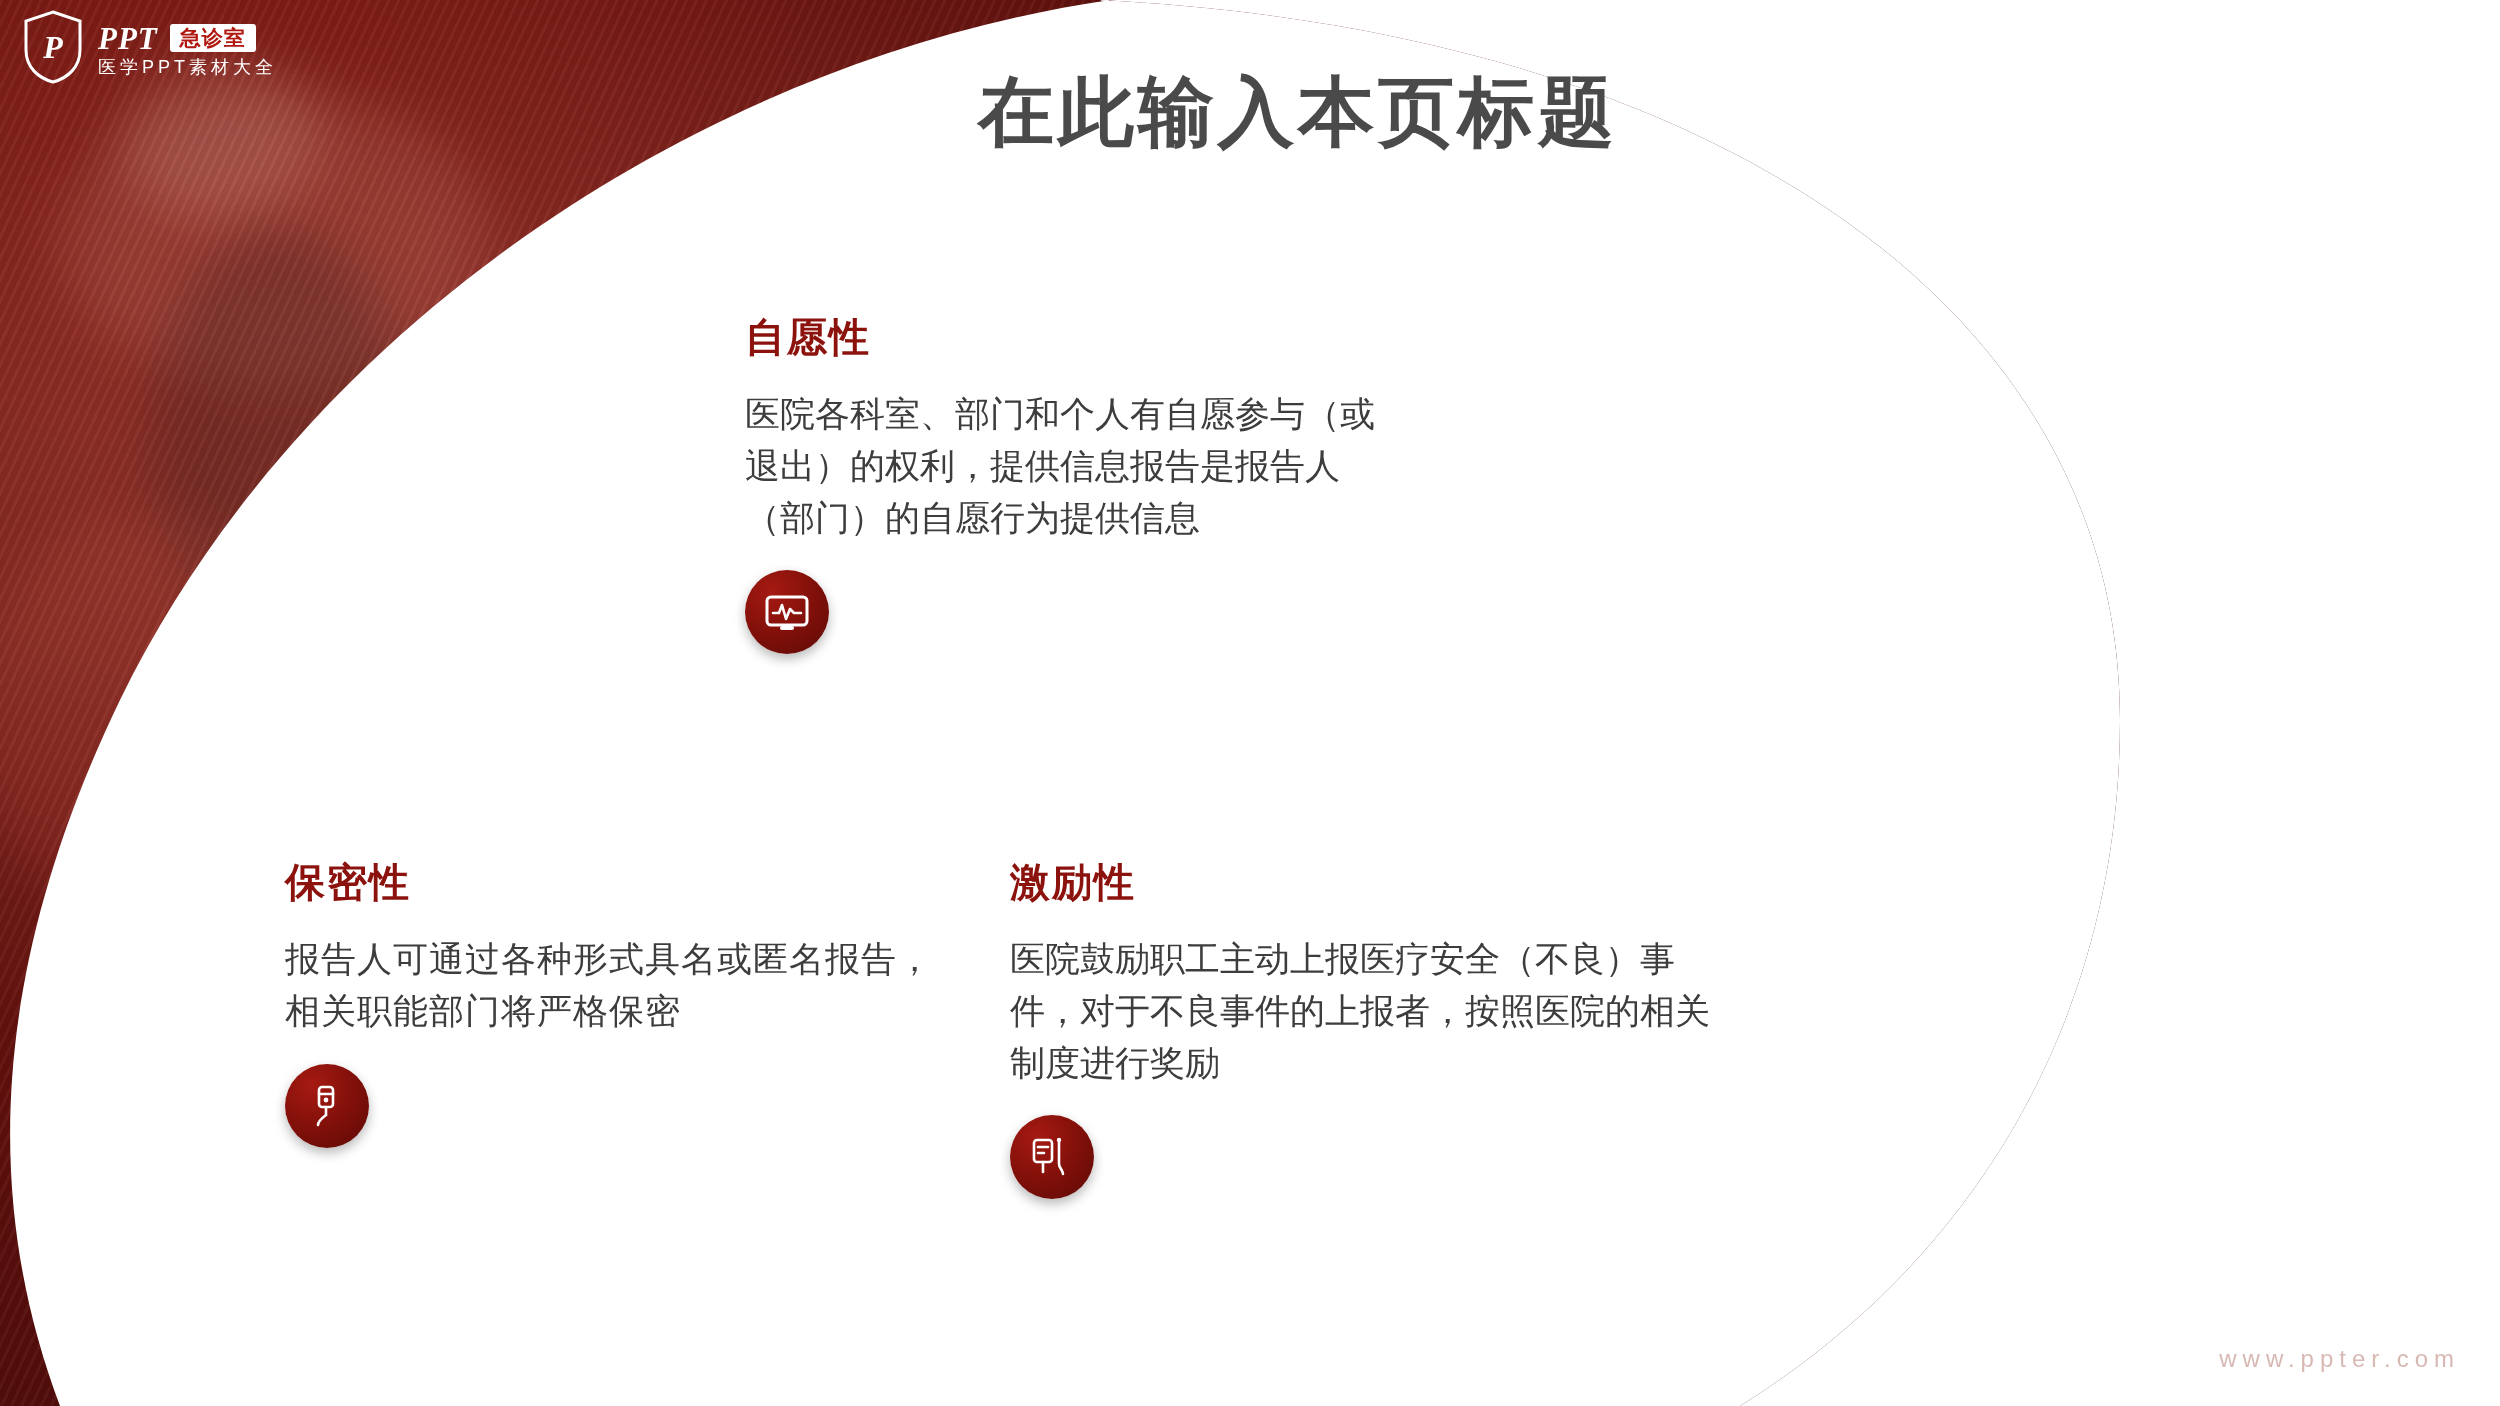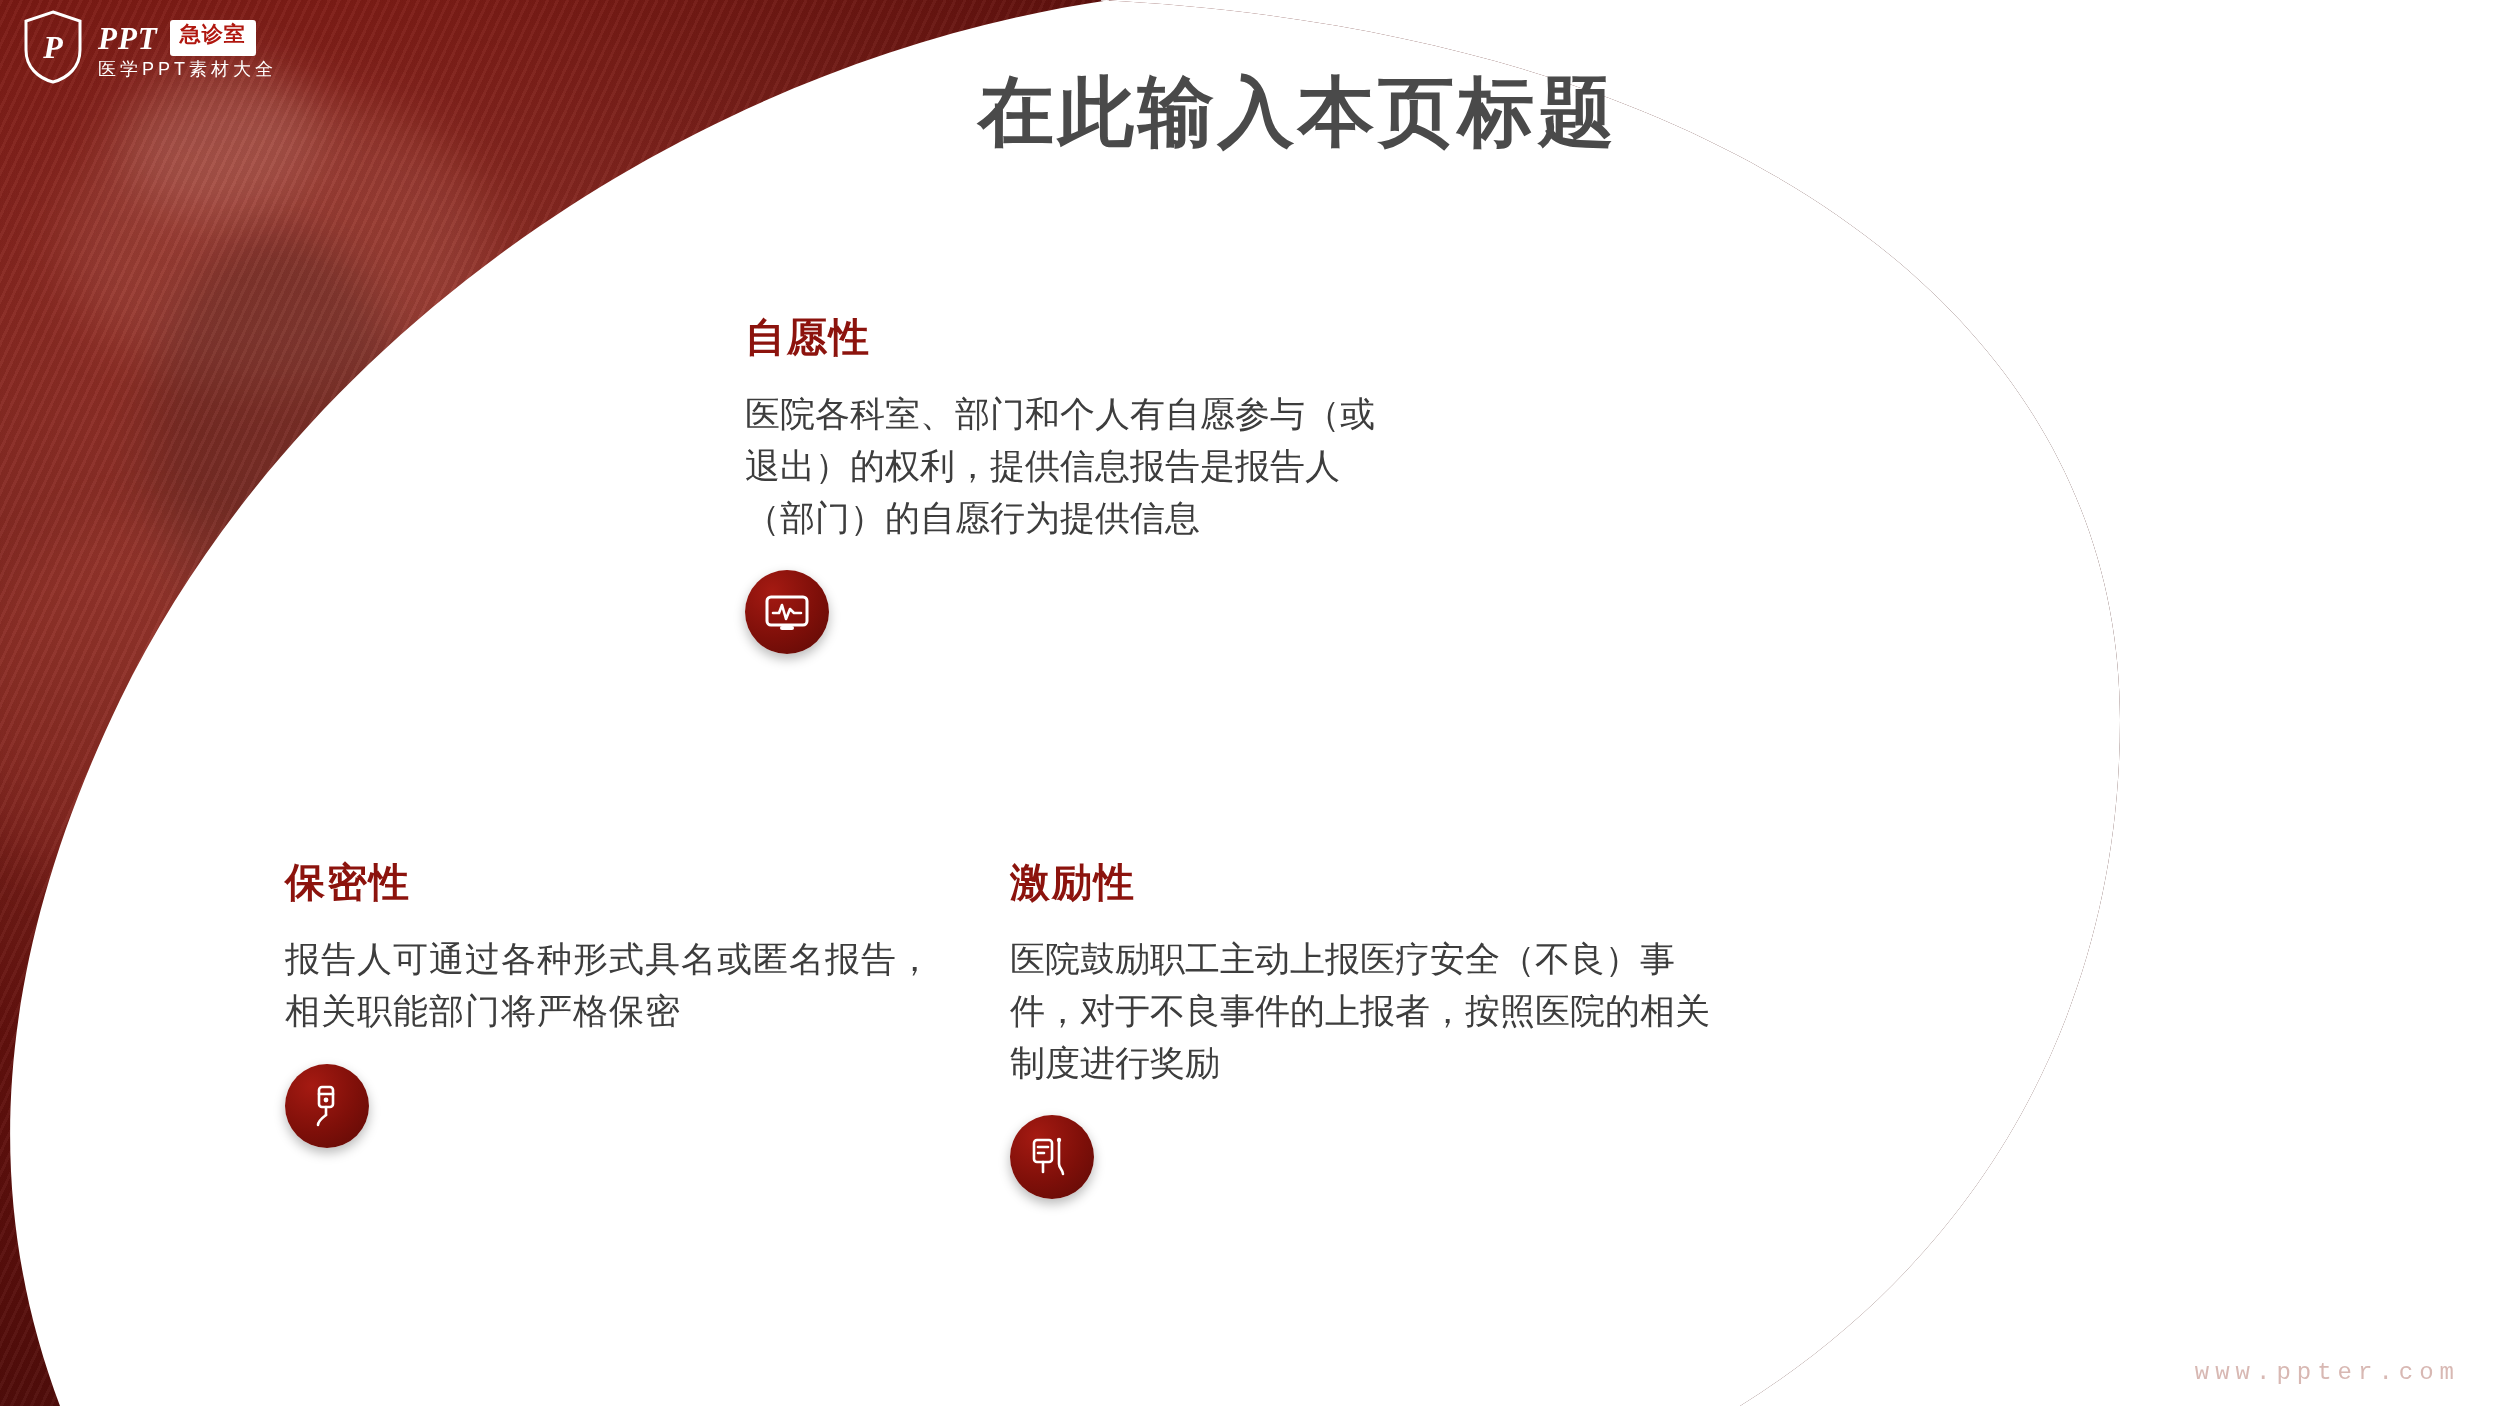--- a/index.html
+++ b/index.html
@@ -96,21 +96,21 @@
     font-size: 31px;
     letter-spacing: 1px;
     color: #ffffff;
     line-height: 1;
   }
   .logo-badge {
     background: #ffffff;
     color: #b0170f;
     font-size: 21px;
     font-weight: 700;
-    padding: 3px 10px 12px 10px;
+    padding: 3px 10px 4px 10px;
     border-radius: 3px;
     line-height: 1;
     letter-spacing: 1px;
   }
   .logo-sub {
     color: #ffffff;
     font-size: 18px;
     letter-spacing: 4px;
     font-weight: 400;
     line-height: 1;
@@ -170,26 +170,26 @@
   #block-nonpunitive { left: 1505px; top: 310px;  top: 310px;  width: 680px; }
   #block-confidential{ left: 285px;  top: 855px;  width: 660px; }
   #block-incentive   { left: 1010px; top: 855px;  width: 720px; }
 
   #block-confidential .block-body { letter-spacing: 1px; }
 
   
   .footer-url {
     position: absolute;
     right: 40px;
-    bottom: 20px;
+    bottom: 33px;
     color: #d8b8b3;
     font-size: 24px;
     letter-spacing: 6px;
     z-index: 6;
-    font-family: Liberation Mono, monospace;
+    font-family: Liberation Sans, sans-serif;
   }
 </style>
 </head>
 <body>
 
 <div id="slide">
 
   <div class="bg-photo">
     <div class="blob b6"></div>
     <div class="blob b1"></div>

